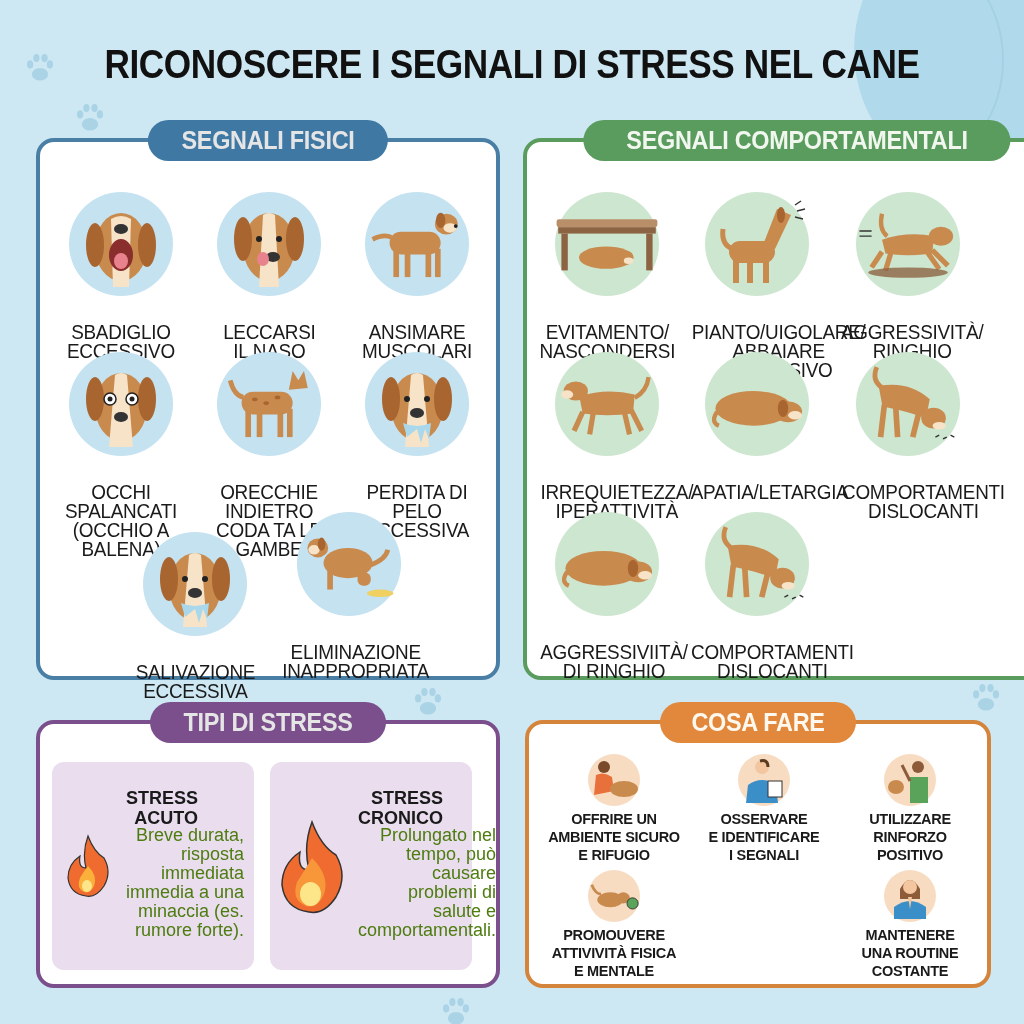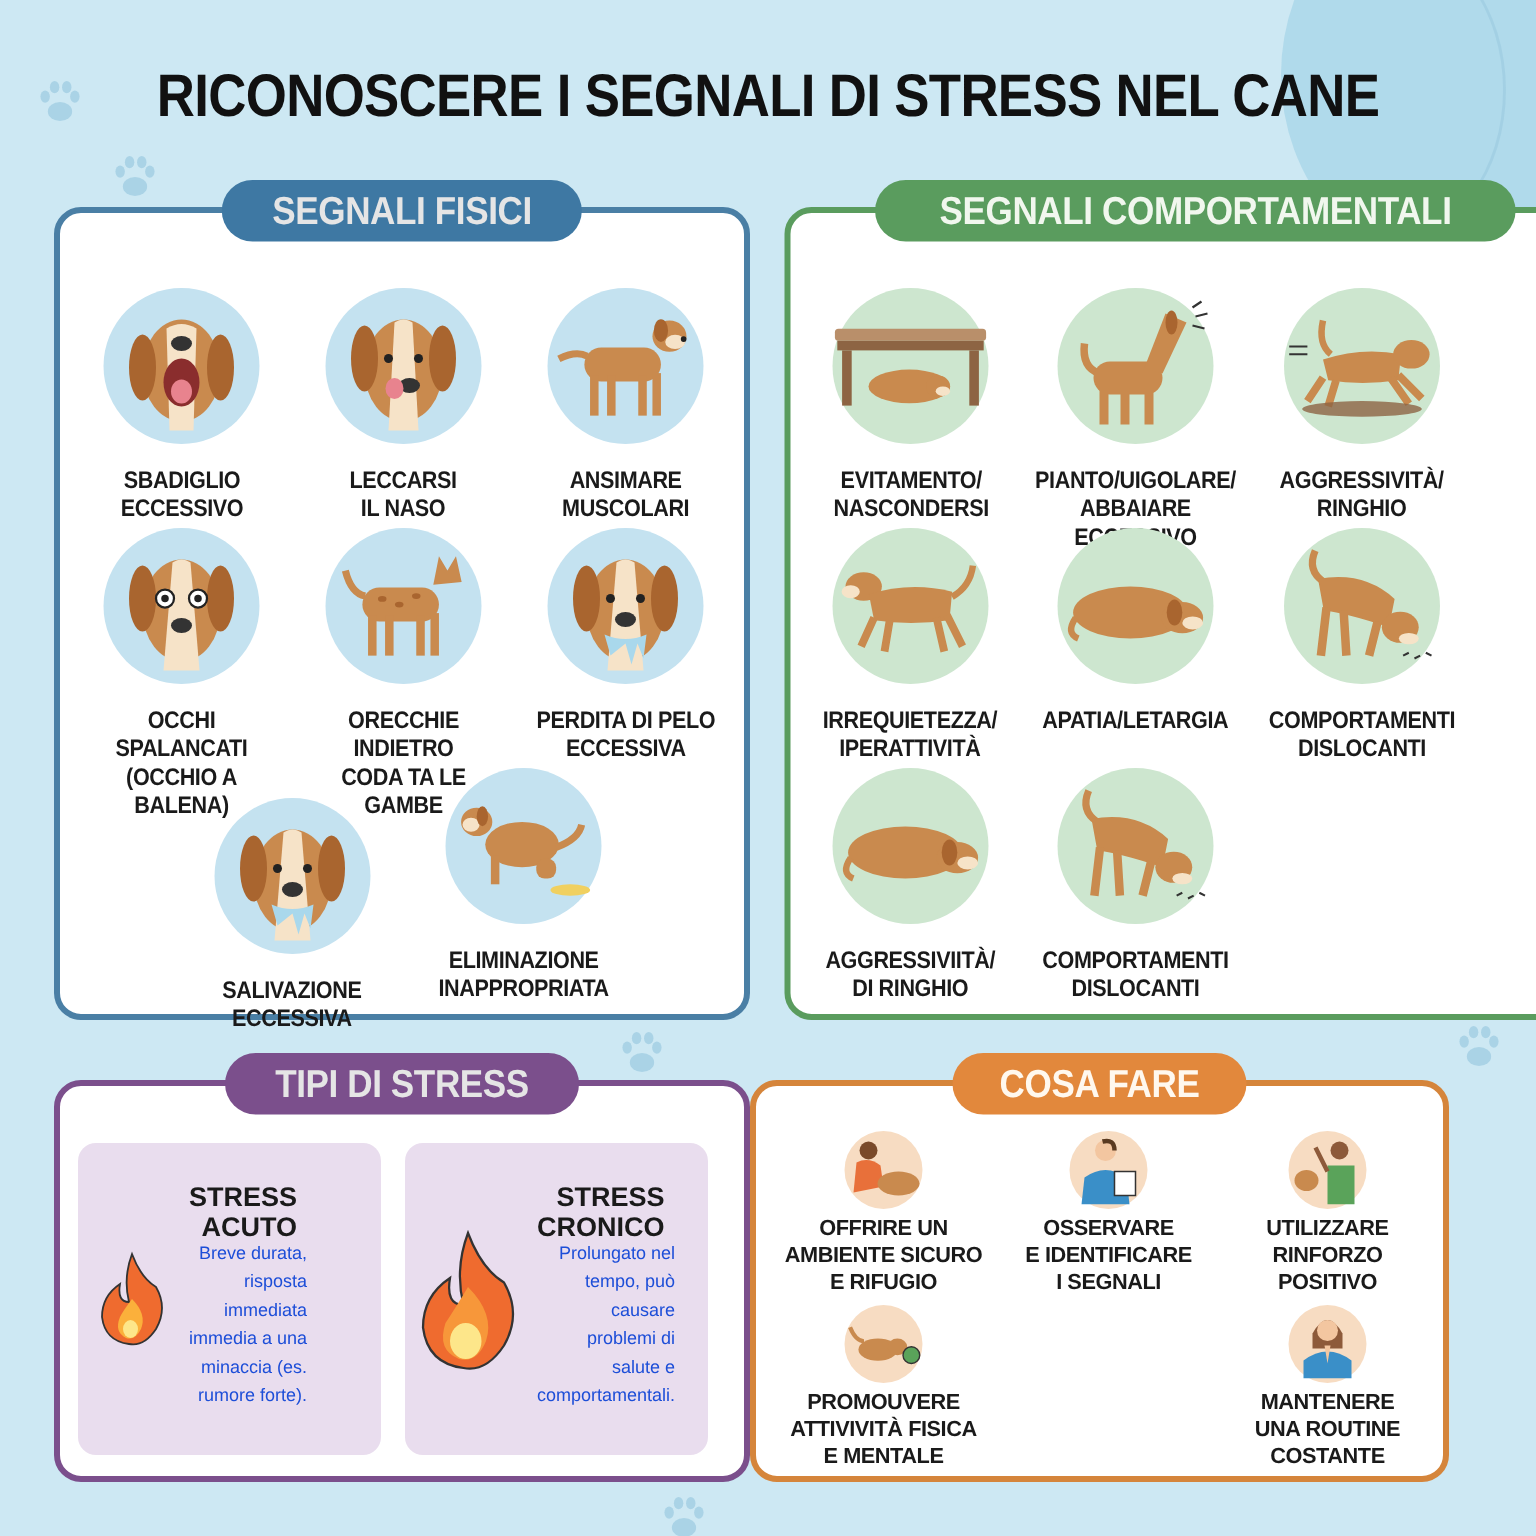--- a/index.html
+++ b/index.html
@@ -37,45 +37,45 @@
     color: #e5e5e5; font-weight: 700; font-size: 26px; white-space: nowrap;
     padding: 5px 24px; border-radius: 22px; letter-spacing: -0.3px;
   }
   .pill span { display: inline-block; transform: scaleX(0.9); }
   #p-fisici { left: 36px; top: 138px; width: 464px; height: 542px; border-color: #4a7fa5; }
   #p-fisici .pill { background: #3e78a3; }
   #p-comp { left: 523px; top: 138px; width: 548px; height: 542px; border-color: #5a9c5e; }
   #p-comp .pill { background: #5a9c5e; color: #f1f7ee; }
   #p-tipi { left: 36px; top: 720px; width: 464px; height: 268px; border-color: #7b4f8c; text-align: right; }
   #p-tipi .pill { background: #7b4f8c; }
-  #p-cosa { left: 500px; top: 720px; width: 466px; height: 268px; border-color: #d5853b; }
+  #p-cosa { left: 525px; top: 720px; width: 466px; height: 268px; border-color: #d5853b; }
   #p-cosa .pill { background: #e2883c; color: #fff8ee; }
 
   .sign { position: absolute; width: 150px; text-align: center; }
   .circle {
     width: 104px; height: 104px; border-radius: 50%; margin: 0 auto;
     display: flex; align-items: center; justify-content: center; position: relative;
   }
   .circle.blue { background: #c4e2f0; }
   .circle.green { background: #cde6cf; }
   .sign .label {
-    margin-top: 15px; font-weight: 700; font-size: 16px; line-height: 19px;
+    margin-top: 26px; font-weight: 400; font-size: 21px; line-height: 19px;
     white-space: pre-line; letter-spacing: -0.3px;
   }
   .sign .label span { display: inline-block; transform: scaleX(0.9); }
 
   .stress-card {
     position: absolute; top: 38px; width: 202px; height: 208px; background: #e9ddee; border-radius: 12px;
   }
   .stress-card .flame { position: absolute; }
   .stress-card .st-title {
     position: absolute; font-weight: 700; font-size: 18px; line-height: 20px; white-space: pre-line;
   }
   .stress-card .st-desc {
-    position: absolute; font-size: 12px; line-height: 19px; white-space: pre-line; color: #1d4ed8;
+    position: absolute; font-size: 18px; line-height: 19px; white-space: pre-line; color: #4d7c0f;
   }
   .todo { position: absolute; width: 150px; text-align: center; }
   .todo .ic {
     width: 52px; height: 52px; border-radius: 50%; background: #f7dcc2; margin: 0 auto;
     display: flex; align-items: center; justify-content: center;
   }
   .todo .label {
     margin-top: 4px; font-weight: 700; font-size: 14.5px; line-height: 18px; white-space: pre-line; letter-spacing: -0.3px;
   }
 </style>

